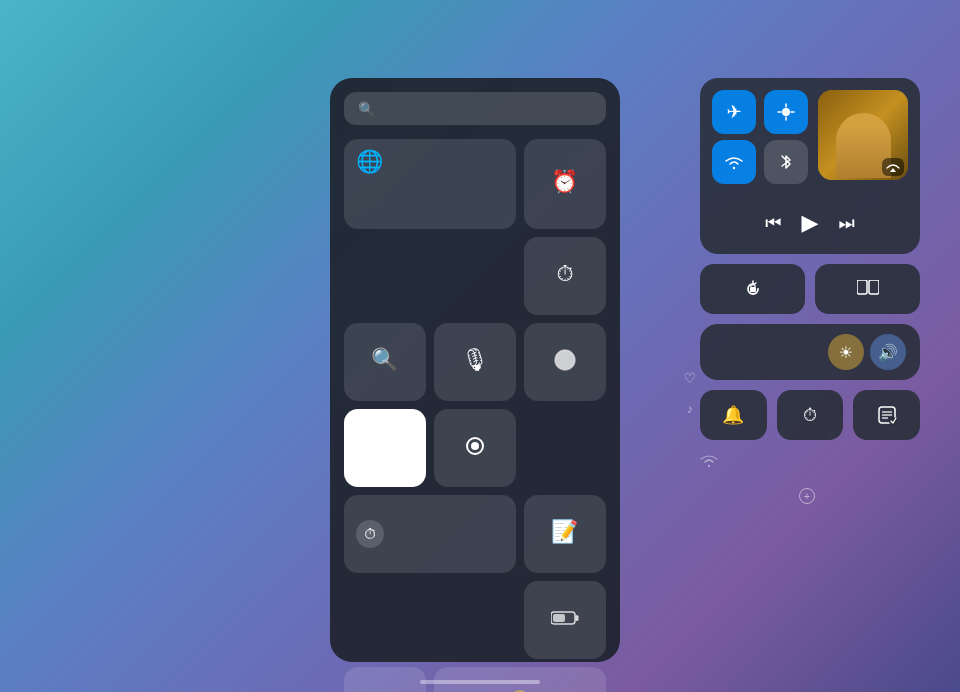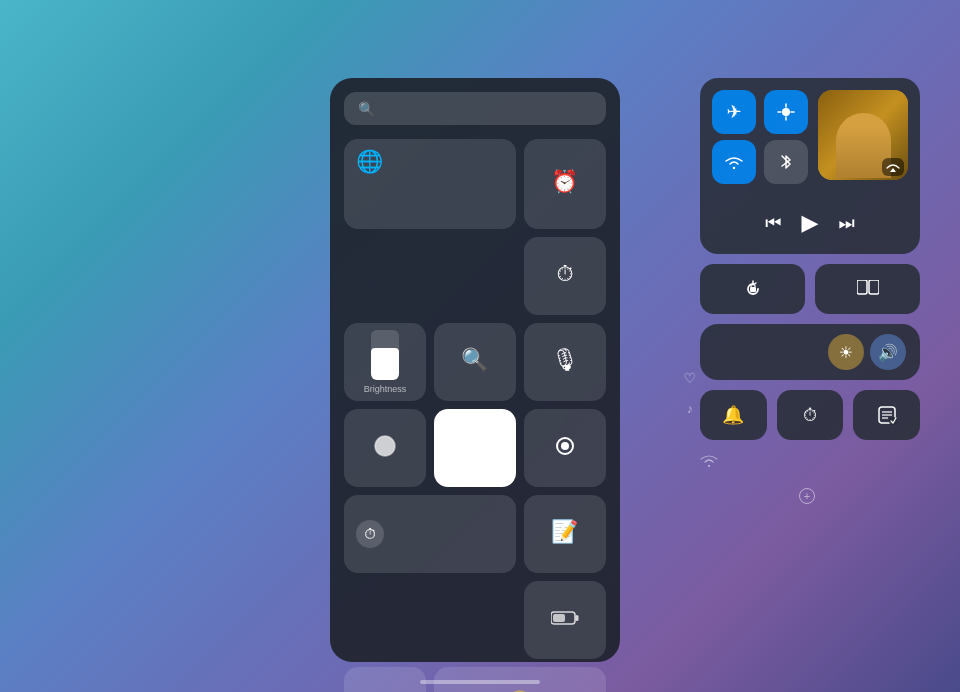--- a/index.html
+++ b/index.html
@@ -402,26 +402,20 @@
     <div class="tile">
       <div class="icon-wrap">⏰</div>
       <div class="label"></div>
     </div>
 
     <div class="tile" style="grid-column: 3;">
       <div class="icon-wrap">⏱</div>
       <div class="label"></div>
     </div>
 
-    <div class="tile" style="grid-row: span 1; position:relative; overflow:hidden; padding:6px;">
-      <div style="width:28px; background:rgba(255,255,255,0.15); border-radius:6px; height:50px; overflow:hidden; display:flex; flex-direction:column; justify-content:flex-end; margin-bottom:4px;">
-        <div style="width:100%; height:65%; background:white; border-radius:4px;"></div>
-      </div>
-      <div class="label" style="font-size:9px; color:rgba(255,255,255,0.6);">Brightness</div>
-    </div>
 
     <div class="tile">
       <div class="icon-wrap">🔍</div>
       <div class="label"></div>
     </div>
 
     <div class="tile">
       <div class="icon-wrap">🎙</div>
       <div class="label"></div>
     </div>

